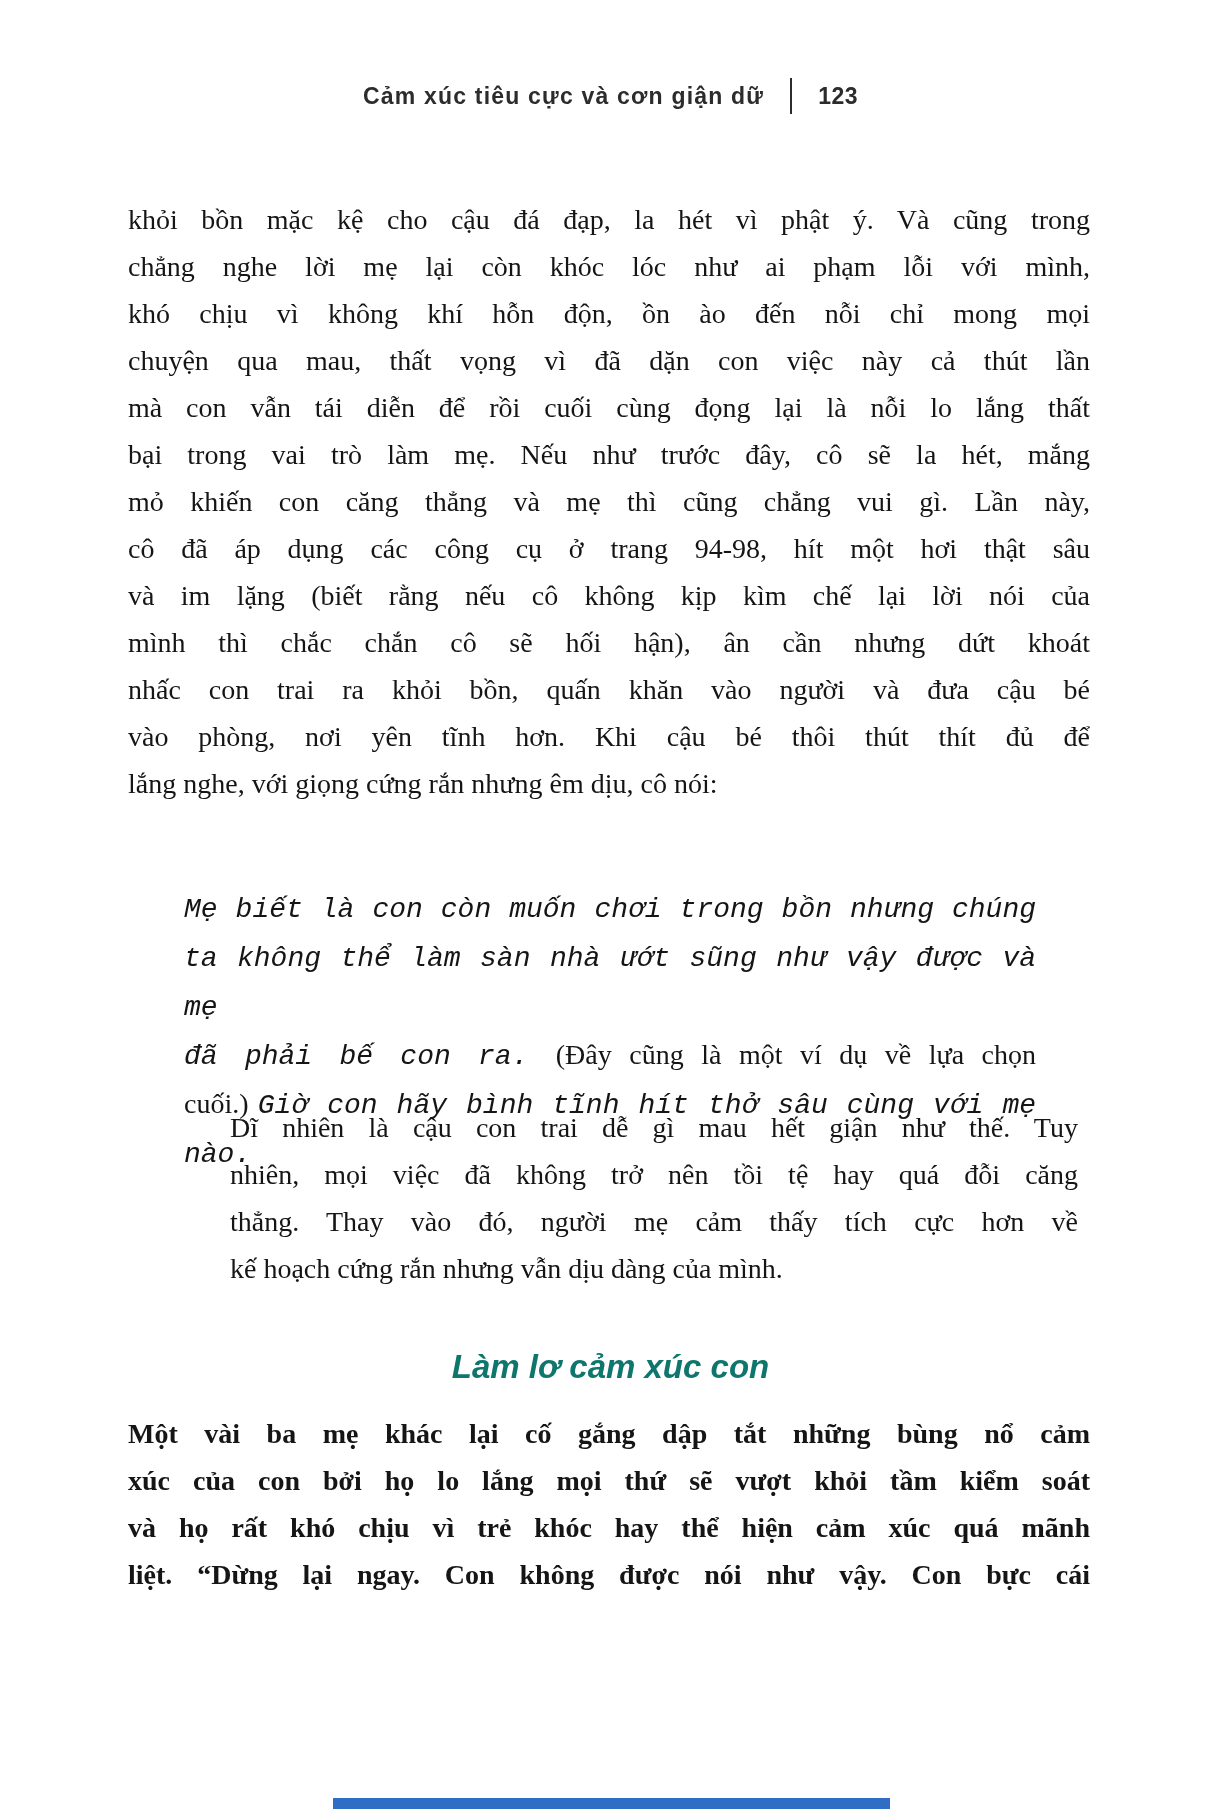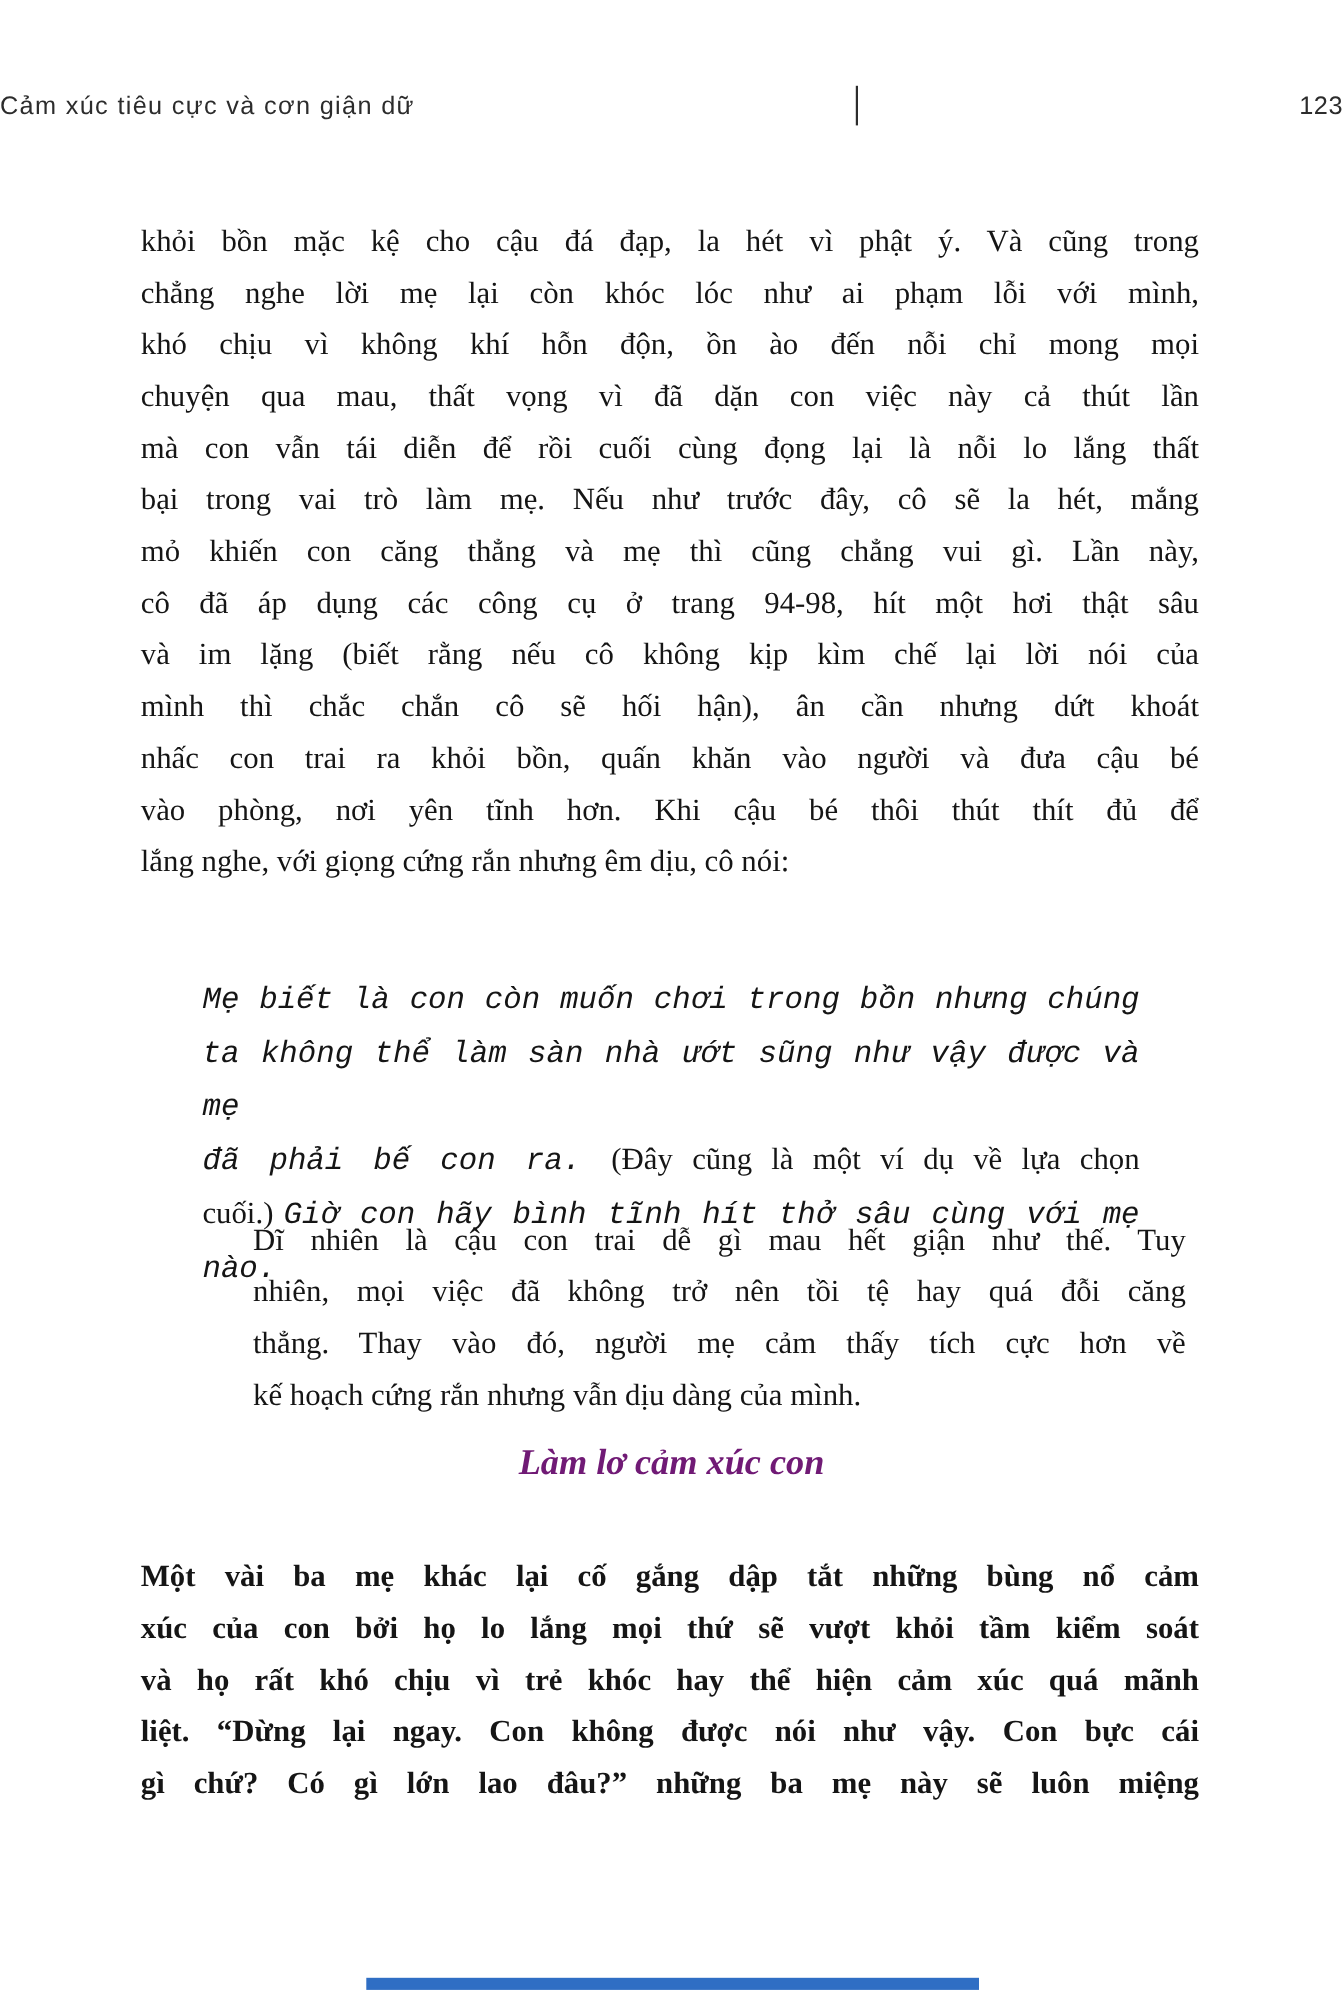--- a/index.html
+++ b/index.html
@@ -17,27 +17,28 @@
     font-family: "Liberation Serif", "DejaVu Serif", serif;
     color: #151515;
   }
   
   .running-header {
     position: absolute;
     top: 78px;
     left: 0;
     width: 100%;
     display: flex;
-    justify-content: space-between;
+    justify-content: center;
     align-items: center;
     gap: 26px;
     font-family: "Liberation Sans", "DejaVu Sans", sans-serif;
     font-size: 23px;
     letter-spacing: 1.2px;
     color: #2c2c2c;
+    font-weight: bold;
   }
   .running-header .sep {
     display: inline-block;
     width: 2px;
     height: 36px;
     background: #2c2c2c;
   }
   .running-header .pagenum {
     letter-spacing: 0.5px;
   }
@@ -69,31 +70,31 @@
     left: 184px;
     width: 848px;
     margin-left: 46px;
   }
   #p1   { top: 196px; }
   #quote{ top: 884px; }
   #p2   { top: 1104px; }
   #p3   { top: 1410px; font-weight: bold; }
   .section-heading {
     position: absolute;
-    top: 1308px;
+    top: 1345px;
     left: 0;
     width: 100%;
     margin: 0;
     text-align: center;
-    font-family: Liberation Serif, serif;
+    font-family: Liberation Sans, sans-serif;
     font-style: italic;
     font-weight: bold;
     font-size: 33px;
     line-height: 44px;
-    color: #701a75;
+    color: #0f766e;
   }
   .bottom-bar {
     position: absolute;
     bottom: 3px;
     left: 333px;
     width: 557px;
     height: 11px;
   }
 </style>
 </head>
@@ -137,18 +138,17 @@
       <div class="line">kế hoạch cứng rắn nhưng vẫn dịu dàng của mình.</div>
     </section>
 
   <h2 class="section-heading">Làm lơ cảm xúc con</h2>
 
   <section class="para" id="p3">
       <div class="line j">Một vài ba mẹ khác lại cố gắng dập tắt những bùng nổ cảm</div>
       <div class="line j">xúc của con bởi họ lo lắng mọi thứ sẽ vượt khỏi tầm kiểm soát</div>
       <div class="line j">và họ rất khó chịu vì trẻ khóc hay thể hiện cảm xúc quá mãnh</div>
       <div class="line j">liệt. “Dừng lại ngay. Con không được nói như vậy. Con bực cái</div>
-      <div class="line j">gì chứ? Có gì lớn lao đâu?” những ba mẹ này sẽ luôn miệng</div>
     </section>
 
   <div class="bottom-bar" style="background: rgb(47, 110, 196);"></div>
 
 </div>
 
 </body></html>

